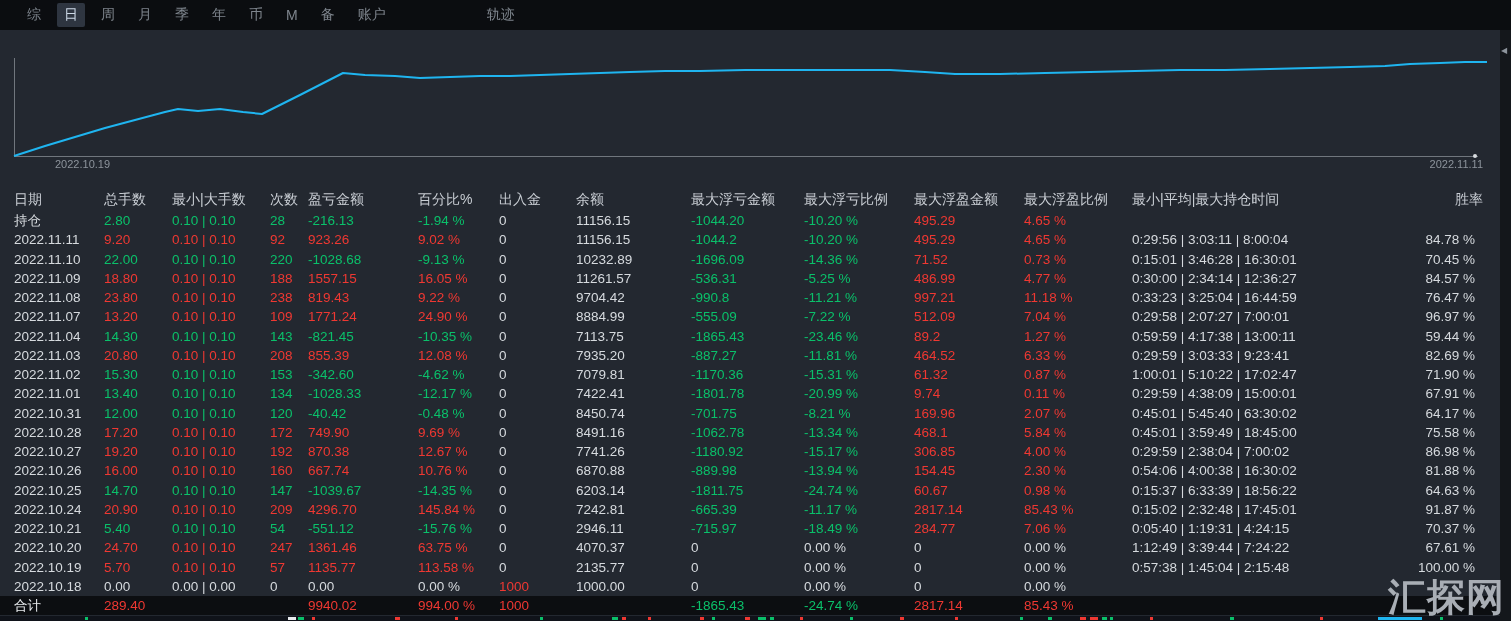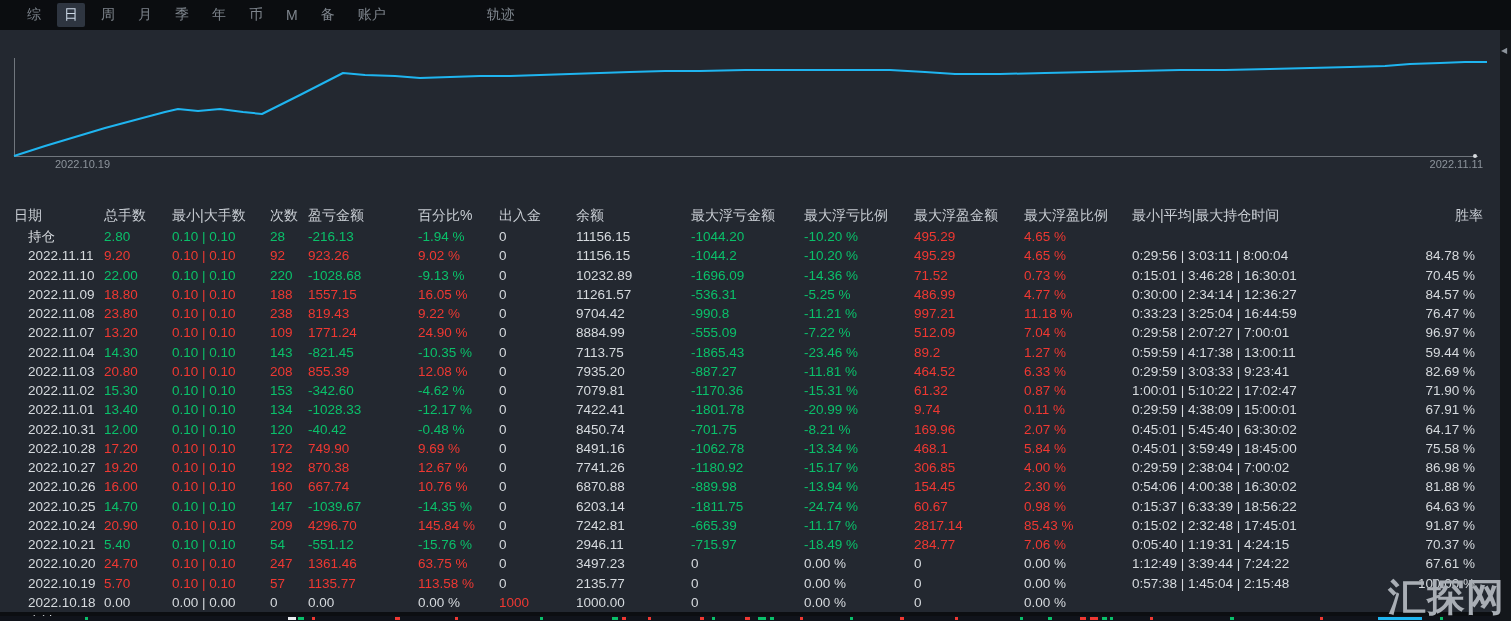--- a/index.html
+++ b/index.html
@@ -15,27 +15,27 @@
   .chart{position:absolute;top:30px;left:0;width:1511px;height:157px;}
   .chart svg{display:block;}
   .axis{stroke:var(--axis);stroke-width:1;}
   .axis-label{position:absolute;top:128px;font-size:11px;color:var(--muted);}
   .axis-label.left{left:55px;}
   .axis-label.right{right:28px;}
   
   :root{--cols:104px 68px 98px 38px 110px 81px 77px 115px 113px 110px 110px 108px 254px 1fr;}
   .table{position:absolute;top:187px;left:0;right:0;}
   .thead,.row{display:grid;grid-template-columns:var(--cols);}
-  .thead{height:24px;margin-top:16px;}
+  .thead{height:24px;}
   .hcell{line-height:24px;font-size:14px;color:var(--head_fg);white-space:nowrap;overflow:hidden;}
   .hcell:first-child{padding-left:14px;}
   .hcell:last-child{text-align:right;padding-right:28px;}
   .row{height:19.25px;}
   .cell{line-height:19.25px;font-size:13.5px;white-space:nowrap;overflow:hidden;}
-  .c-date{padding-left:28px;color:var(--fg_bright);}
+  .c-date{padding-left:14px;color:var(--fg_bright);}
   .c-win{text-align:right;padding-right:36px;}
   .t-plain{color:var(--fg);}
   .t-red{color:var(--red);}
   .t-green{color:var(--green);}
   .row.total{height:19.2px;background:var(--bg_total);}
   .row.total .c-date{color:var(--fg_bright);}
   
   .strip{position:absolute;left:0;right:0;bottom:0;height:5px;background:var(--bg_strip);}
   .tick{position:absolute;bottom:1px;height:3px;display:block;}
   
@@ -365,21 +365,21 @@
           <span class="cell c-win t-plain">70.37 %</span>
         </div>
         <div class="row">
           <span class="cell c-date t-plain">2022.10.20</span>
           <span class="cell c-vol t-red">24.70</span>
           <span class="cell c-lot t-red">0.10 | 0.10</span>
           <span class="cell c-count t-red">247</span>
           <span class="cell c-pnl t-red">1361.46</span>
           <span class="cell c-pct t-red">63.75 %</span>
           <span class="cell c-cash t-plain">0</span>
-          <span class="cell c-balance t-plain">3497.23</span>
+          <span class="cell c-balance t-plain">4070.37</span>
           <span class="cell c-mfl t-plain">0</span>
           <span class="cell c-mflPct t-plain">0.00 %</span>
           <span class="cell c-mfp t-plain">0</span>
           <span class="cell c-mfpPct t-plain">0.00 %</span>
           <span class="cell c-time t-plain">1:12:49 | 3:39:44 | 7:24:22</span>
           <span class="cell c-win t-plain">67.61 %</span>
         </div>
         <div class="row">
           <span class="cell c-date t-plain">2022.10.19</span>
           <span class="cell c-vol t-red">5.70</span>

